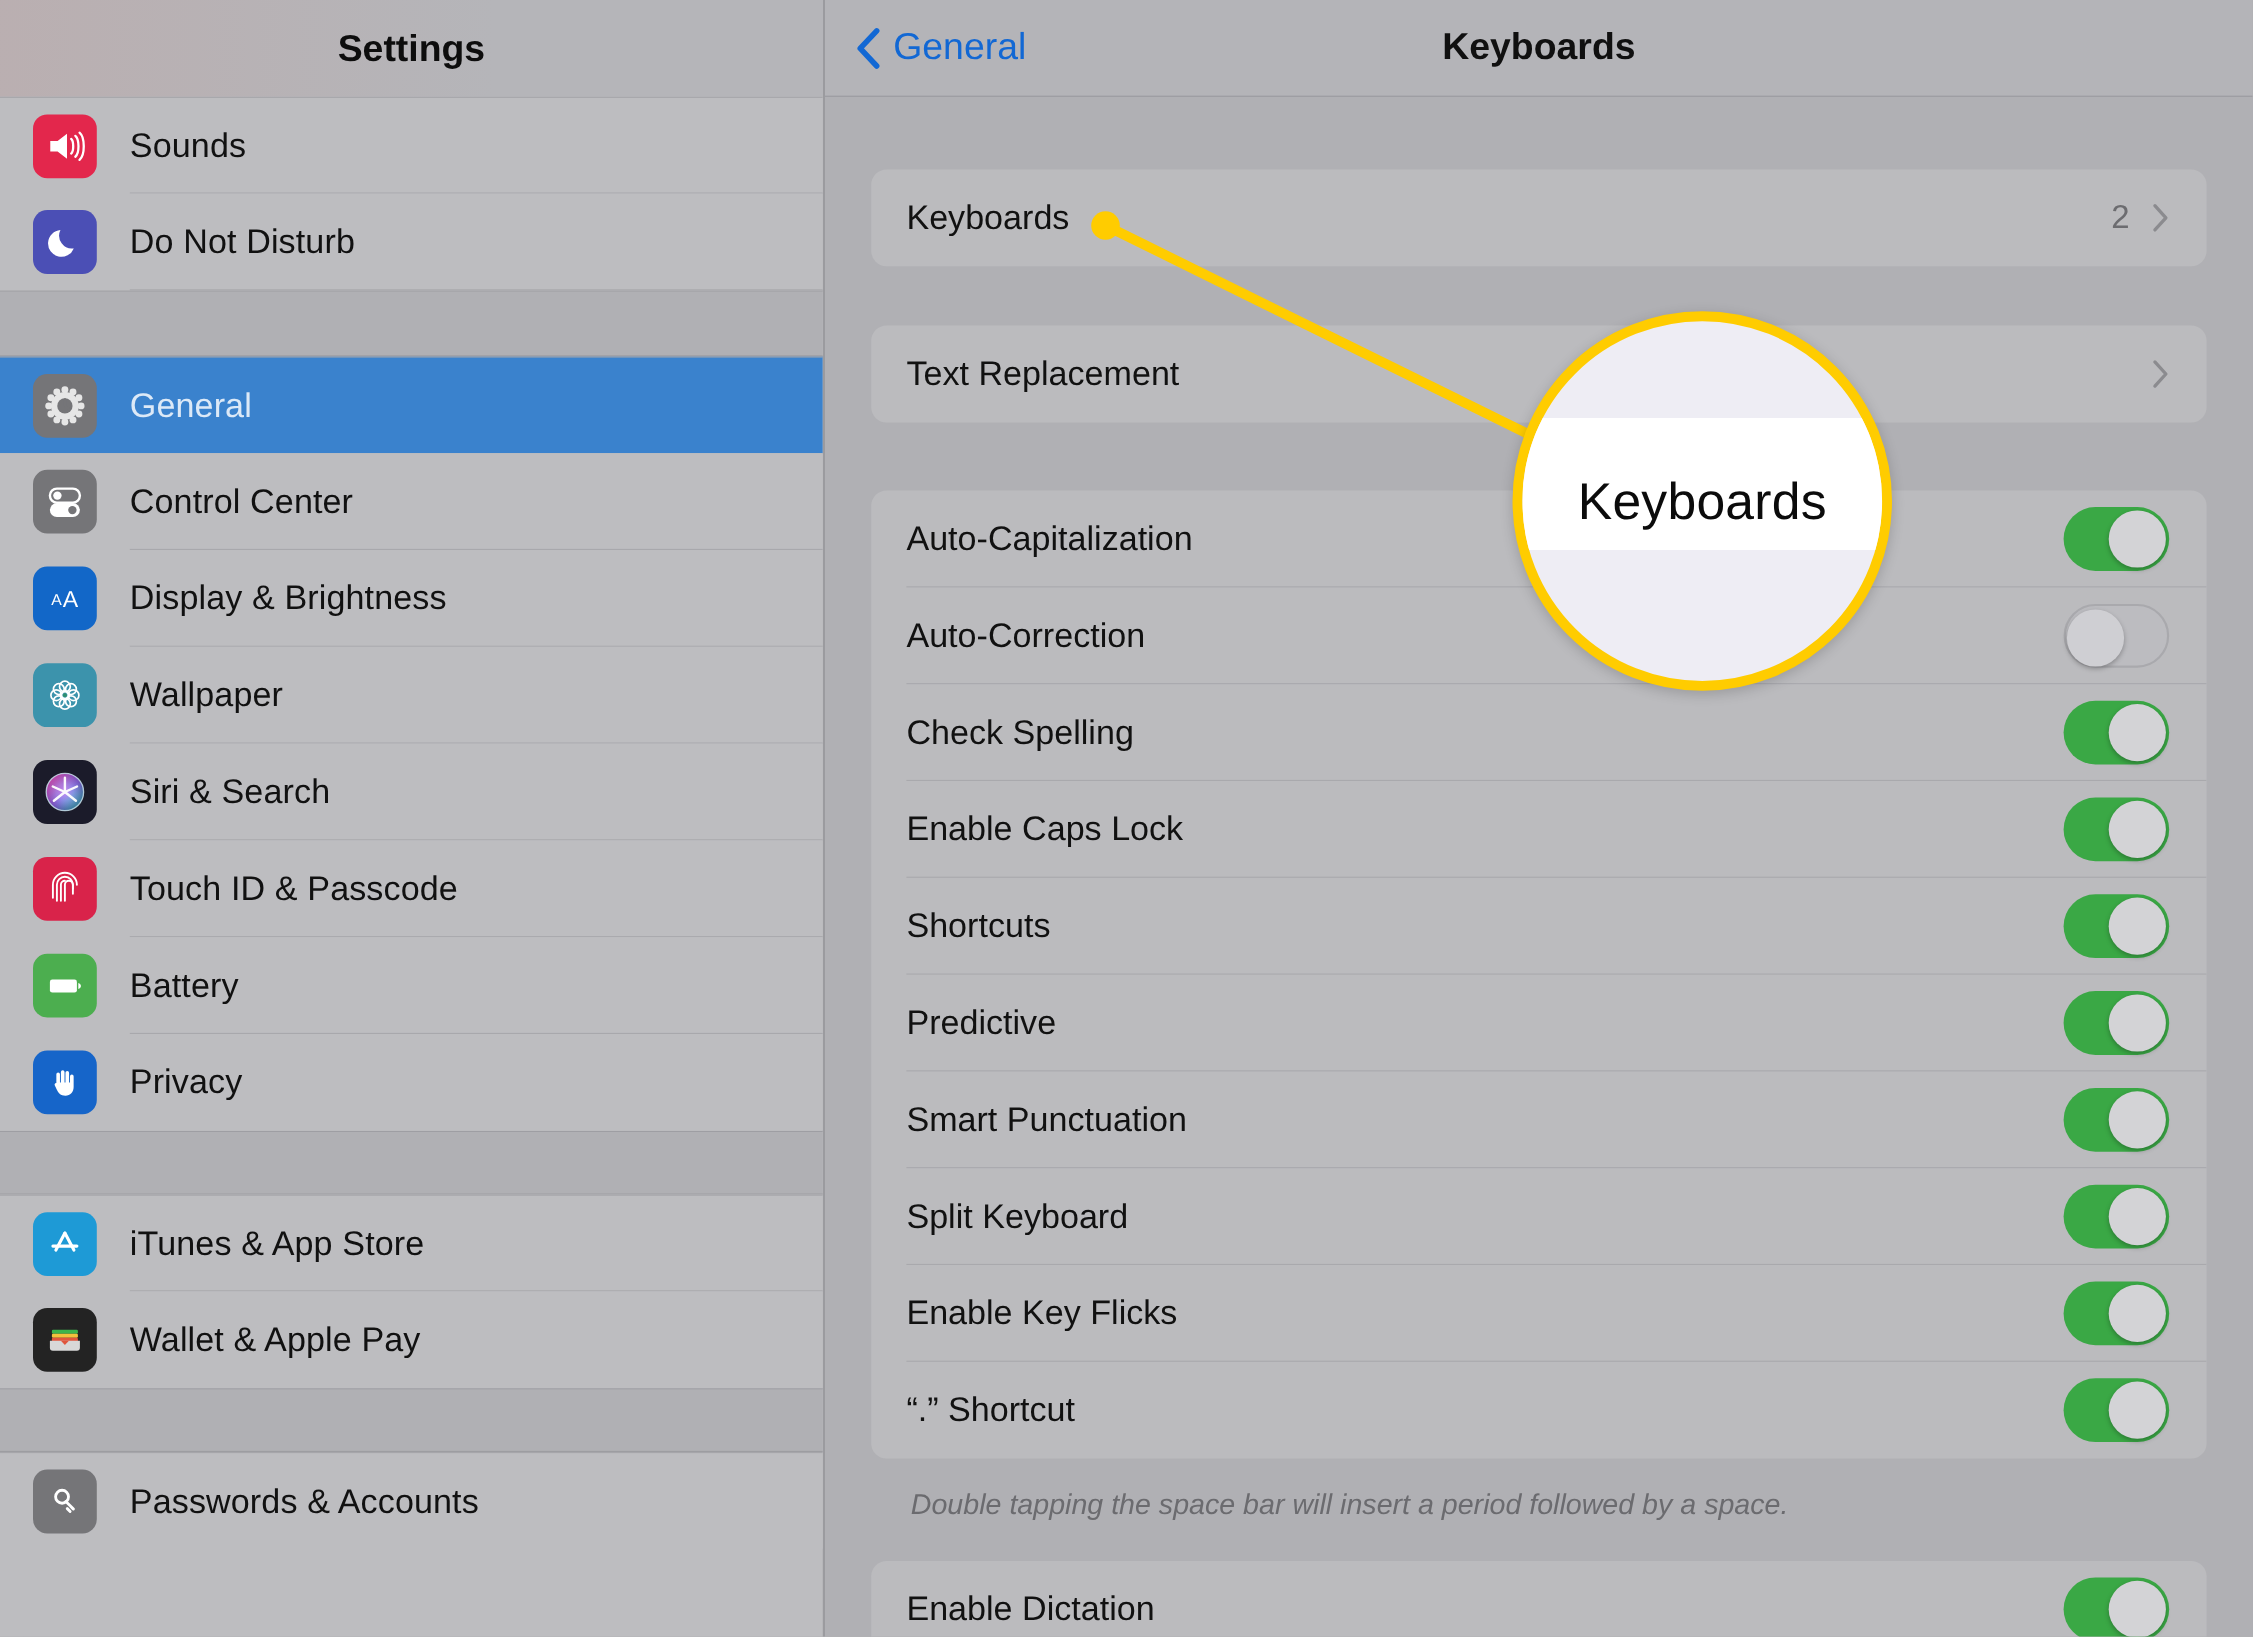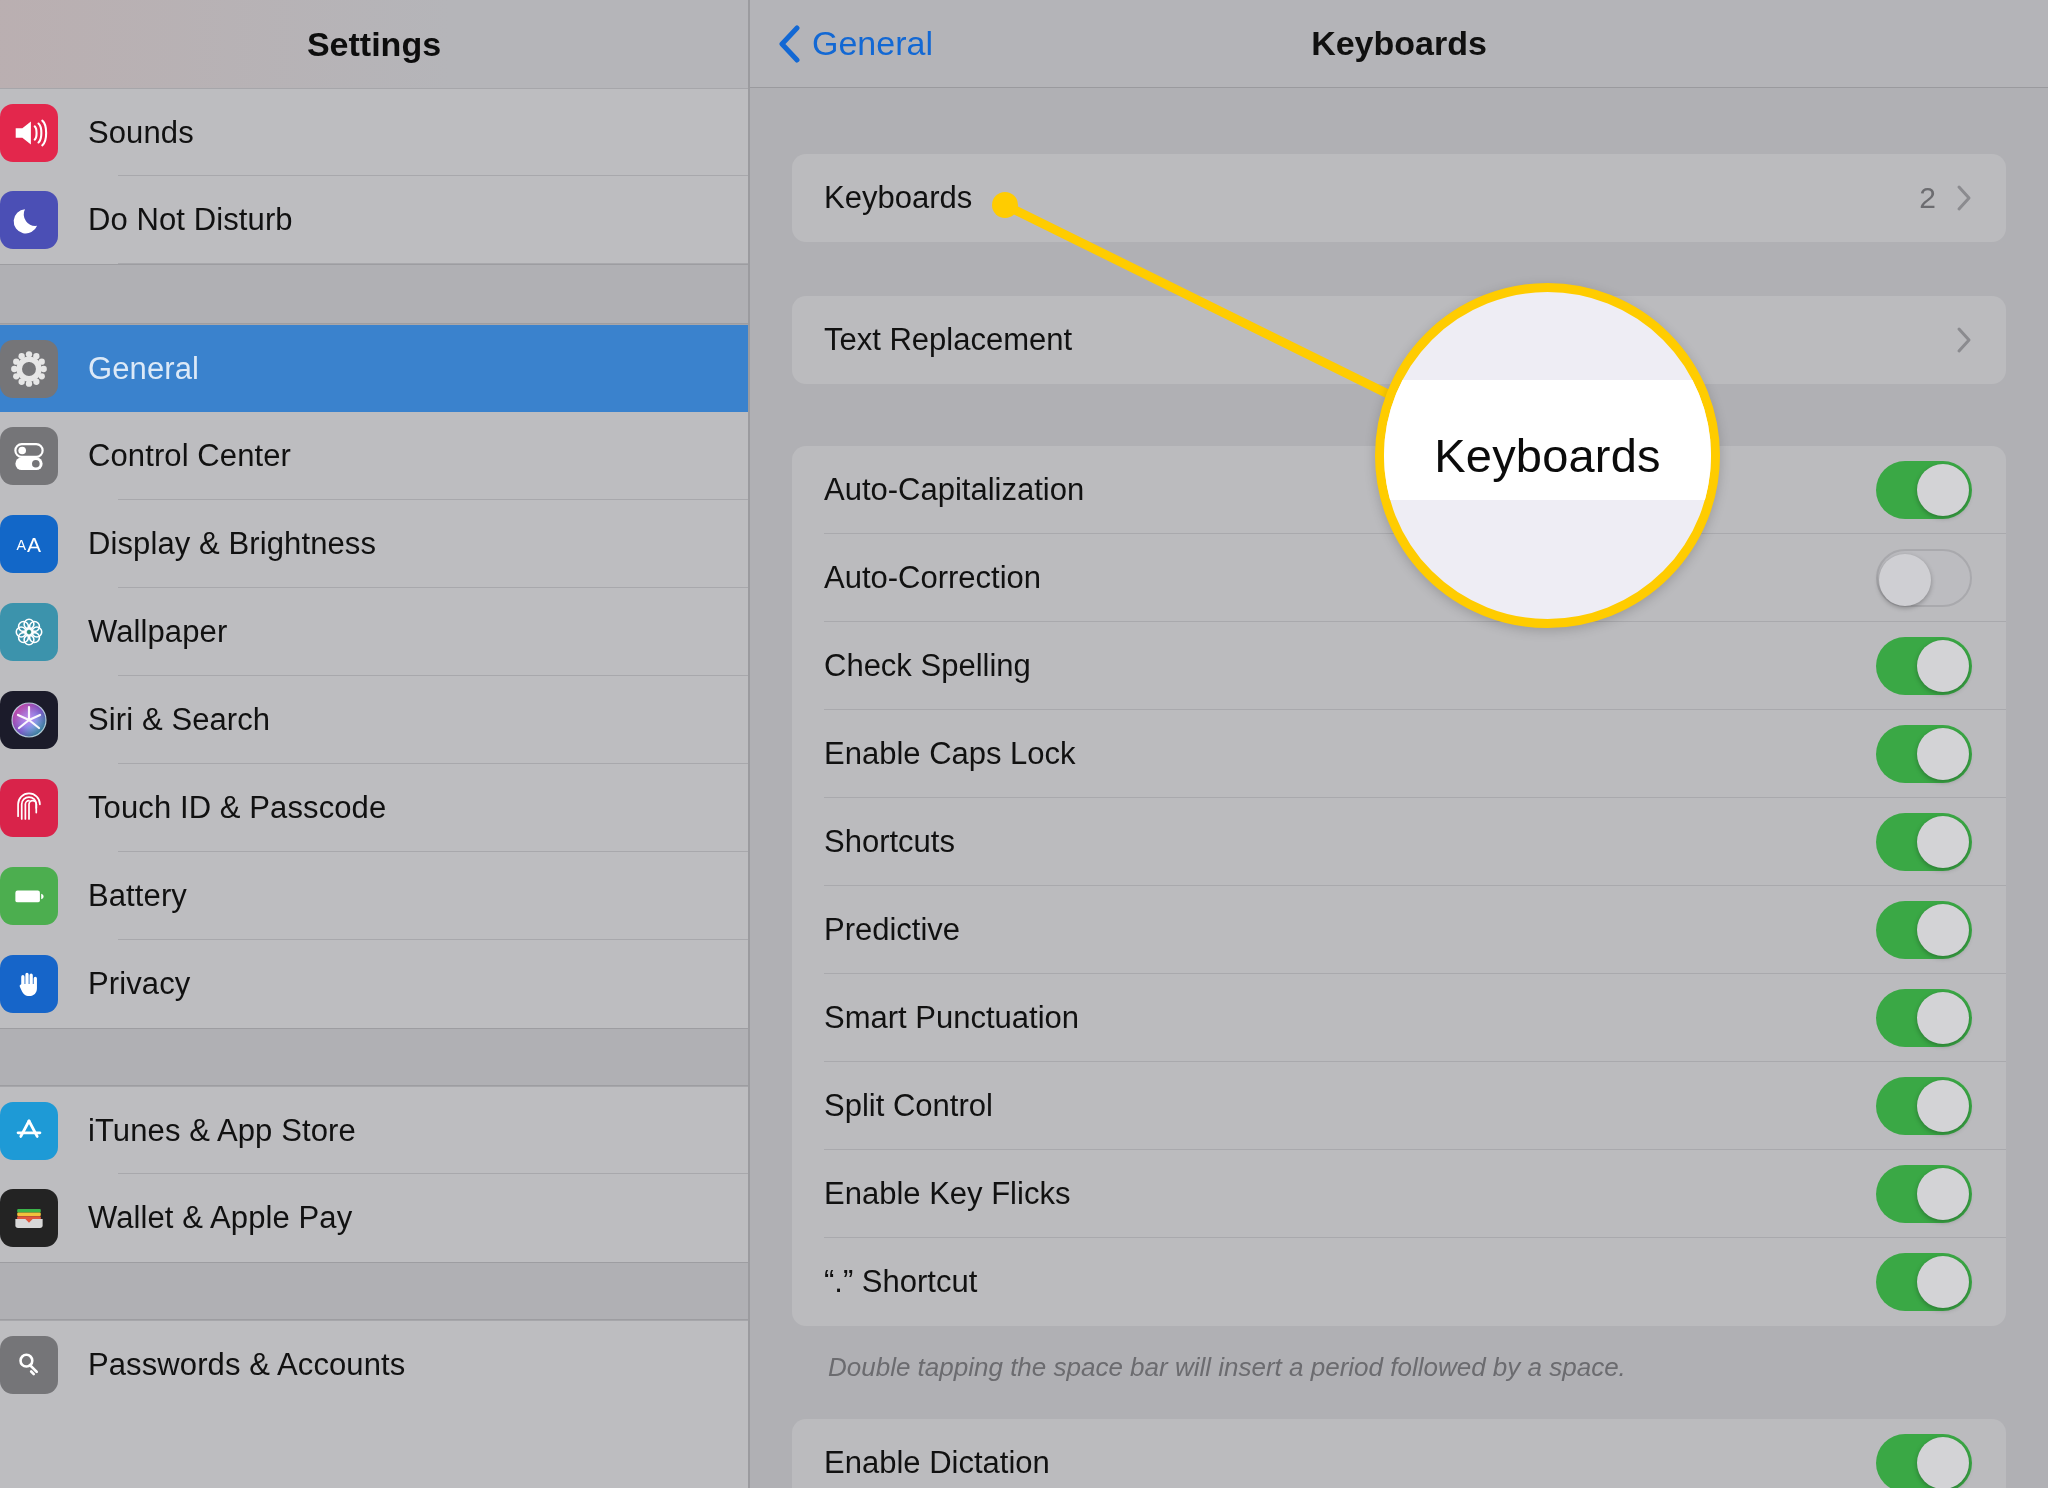--- a/index.html
+++ b/index.html
@@ -45,20 +45,21 @@
   .sb-gap {
     background: #b0b0b4;
     border-top: 1px solid #9d9da1;
     border-bottom: 1px solid #9d9da1;
   }
   .sb-row {
     height: 88px;
     display: flex; align-items: center;
     background: #bdbdc0;
     position: relative;
+    padding-left: 30px;
   }
   .sb-row.first-of-group { border-top: 1px solid #a6a6aa; }
   .sb-row .sep {
     position: absolute; left: 118px; right: 0; bottom: 0;
     height: 1px; background: #a8a8ac;
   }
   .sb-row.selected { background: #3a82cd; }
   .sb-row.selected .sb-label { color: #dce9f7; }
   .sb-icon {
     width: 58px; height: 58px; border-radius: 13px;
@@ -493,21 +494,21 @@
           <div class="row">
             <span class="row-label">Smart Punctuation</span>
             <div class="row-right">
               <div class="toggle on">
                 <div class="knob"></div>
               </div>
             </div>
             <div class="rsep"></div>
           </div>
           <div class="row">
-            <span class="row-label">Split Control</span>
+            <span class="row-label">Split Keyboard</span>
             <div class="row-right">
               <div class="toggle on">
                 <div class="knob"></div>
               </div>
             </div>
             <div class="rsep"></div>
           </div>
           <div class="row">
             <span class="row-label">Enable Key Flicks</span>
             <div class="row-right">

